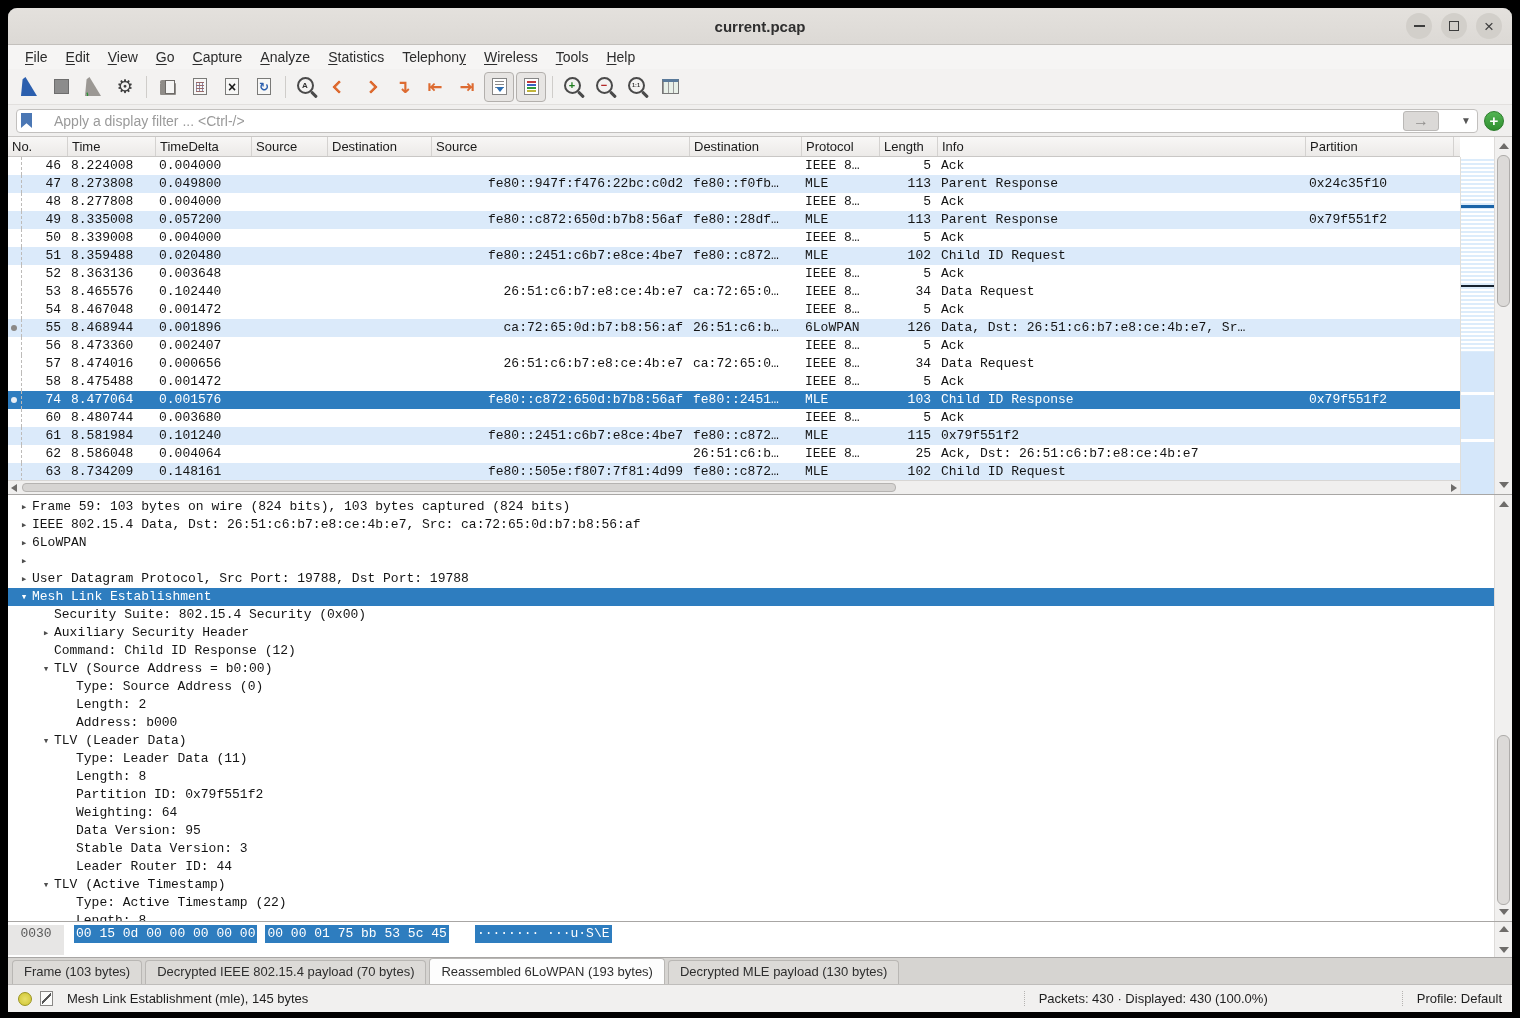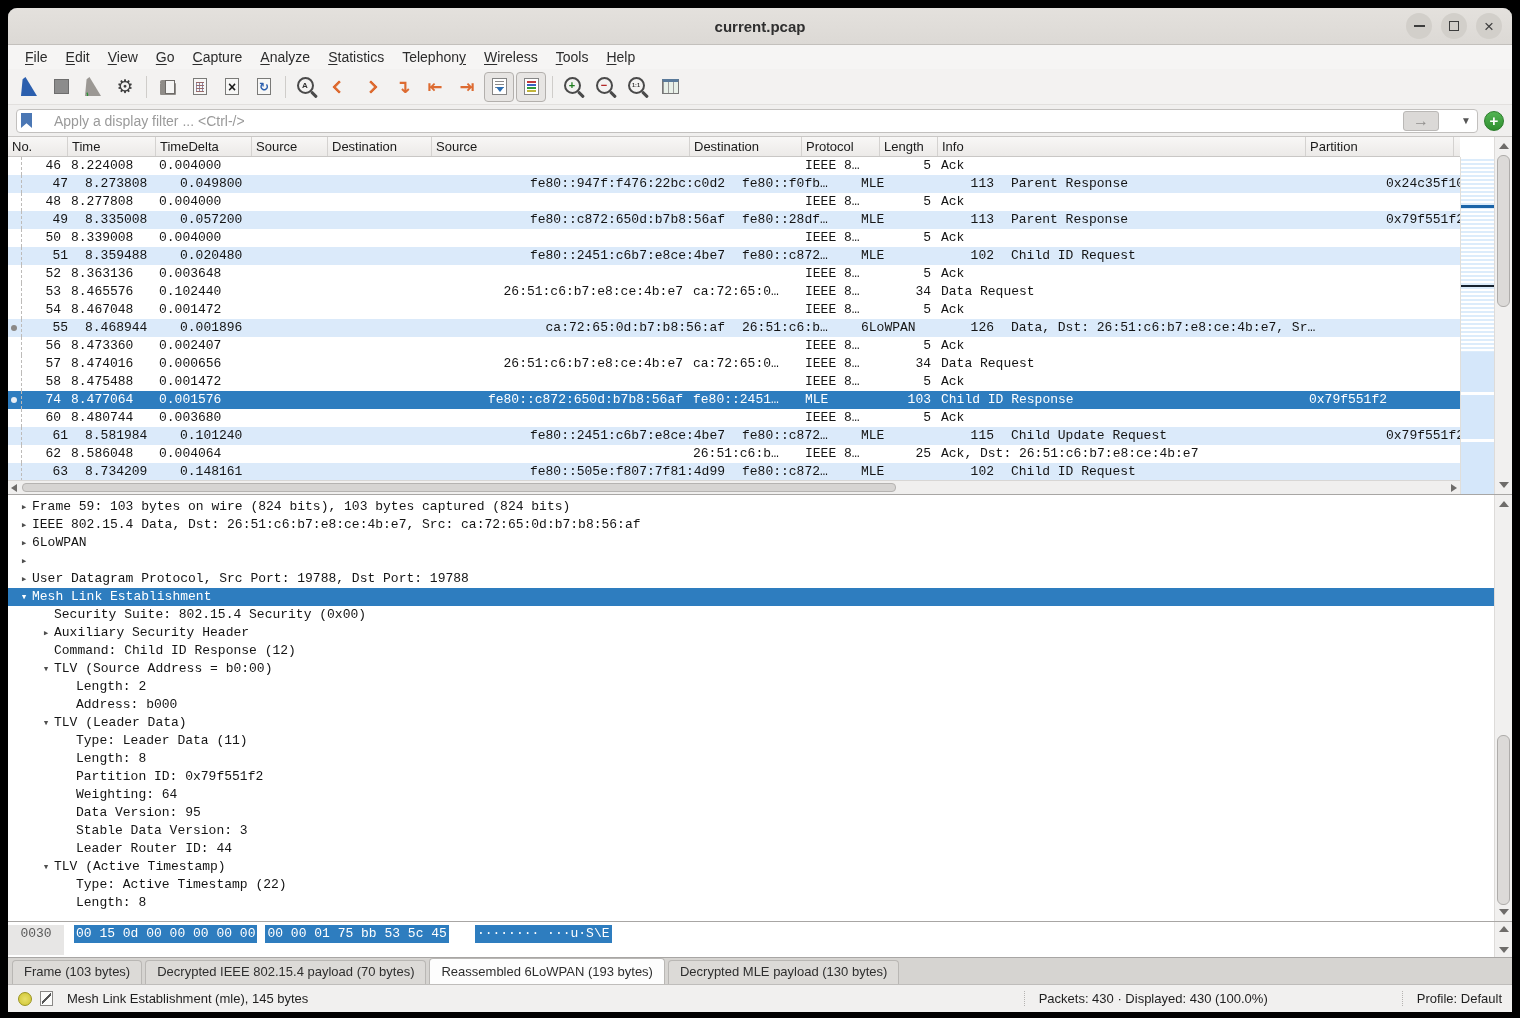--- a/index.html
+++ b/index.html
@@ -97,21 +97,21 @@
   
   .listregion { height:358px; background:#fff; display:flex; border-bottom:1px solid #a8a6a4; }
   .listmain { width:1452px; display:flex; flex-direction:column; }
   .phead { display:flex; height:20px; background:linear-gradient(#f8f7f6,#eceae8);
            border-bottom:1px solid #c9c7c5; font-size:13px; color:#1a1a1a; flex:none; }
   .phcell { border-right:1px solid #d4d2d0; padding:0 4px; line-height:19px; overflow:hidden;
             white-space:pre; flex:none; }
   .rows { height:324px; overflow:hidden; }
   .prow { display:flex; height:18px; line-height:18px;
           font-family:"Liberation Mono","DejaVu Sans Mono",monospace; font-size:13px; color:#141414; }
-  .prow.blue { background:var(--row-blue,#dbeafa);gap:7px; }
+  .prow.blue { background:var(--row-blue,#dbeafa); }
   .prow.selected { background:var(--selection-blue,#2e7dbf); color:#fff; }
   .gutter { width:14px; flex:none; border-right:1px dashed #bdbbb9; position:relative; }
   .gutter .dot { position:absolute; left:3px; top:6px; width:6px; height:6px; border-radius:50%;
                  background:#8b8987; }
   .prow.selected .gutter .dot { background:#e8eef5; }
   .pcell { flex:none; overflow:hidden; white-space:pre; padding:0 3px; }
   .pcell.r { text-align:right; padding-right:7px; }
   .hscroll { height:14px; background:#f0efee; border-top:1px solid #d8d6d4; position:relative; flex:none; }
   .hthumb { position:absolute; left:14px; top:2px; width:874px; height:9px; background:#d6d4d2;
             border:1px solid #b5b3b1; border-radius:4px; }
@@ -517,21 +517,20 @@
             <span class="gutter"></span>
             <span class="pcell r" style="width: 46px;">61</span>
             <span class="pcell" style="width: 88px;">8.581984</span>
             <span class="pcell" style="width: 96px;">0.101240</span>
             <span class="pcell" style="width: 76px;"></span>
             <span class="pcell" style="width: 104px;"></span>
             <span class="pcell r" style="width: 258px;">fe80::2451:c6b7:e8ce:4be7</span>
             <span class="pcell" style="width: 112px;">fe80::c872…</span>
             <span class="pcell" style="width: 78px;">MLE</span>
             <span class="pcell r" style="width: 58px;">115</span>
-            <span class="pcell" style="width: 368px;">Child Update Request</span>
             <span class="pcell" style="width: 148px;">0x79f551f2</span>
           </div>
           <div class="prow plain">
             <span class="gutter"></span>
             <span class="pcell r" style="width: 46px;">62</span>
             <span class="pcell" style="width: 88px;">8.586048</span>
             <span class="pcell" style="width: 96px;">0.004064</span>
             <span class="pcell" style="width: 76px;"></span>
             <span class="pcell" style="width: 104px;"></span>
             <span class="pcell r" style="width: 258px;"></span>
@@ -580,20 +579,21 @@
         <div class="dline" style="padding-left: 8px;"><span class="darrow">▸</span><span>Frame 59: 103 bytes on wire (824 bits), 103 bytes captured (824 bits)</span></div>
         <div class="dline" style="padding-left: 8px;"><span class="darrow">▸</span><span>IEEE 802.15.4 Data, Dst: 26:51:c6:b7:e8:ce:4b:e7, Src: ca:72:65:0d:b7:b8:56:af</span></div>
         <div class="dline" style="padding-left: 8px;"><span class="darrow">▸</span><span>6LoWPAN</span></div>
         <div class="dline" style="padding-left: 8px;"><span class="darrow">▸</span></div>
         <div class="dline" style="padding-left: 8px;"><span class="darrow">▸</span><span>User Datagram Protocol, Src Port: 19788, Dst Port: 19788</span></div>
         <div class="dline selected" style="padding-left: 8px;"><span class="darrow">▾</span><span>Mesh Link Establishment</span></div>
         <div class="dline" style="padding-left: 30px;"><span class="darrow"></span><span>Security Suite: 802.15.4 Security (0x00)</span></div>
         <div class="dline" style="padding-left: 30px;"><span class="darrow">▸</span><span>Auxiliary Security Header</span></div>
         <div class="dline" style="padding-left: 30px;"><span class="darrow"></span><span>Command: Child ID Response (12)</span></div>
         <div class="dline" style="padding-left: 30px;"><span class="darrow">▾</span><span>TLV (Source Address = b0:00)</span></div>
+        <div class="dline" style="padding-left: 52px;"><span class="darrow"></span><span>Type: Source Address (0)</span></div>
         <div class="dline" style="padding-left: 52px;"><span class="darrow"></span><span>Length: 2</span></div>
         <div class="dline" style="padding-left: 52px;"><span class="darrow"></span><span>Address: b000</span></div>
         <div class="dline" style="padding-left: 30px;"><span class="darrow">▾</span><span>TLV (Leader Data)</span></div>
         <div class="dline" style="padding-left: 52px;"><span class="darrow"></span><span>Type: Leader Data (11)</span></div>
         <div class="dline" style="padding-left: 52px;"><span class="darrow"></span><span>Length: 8</span></div>
         <div class="dline" style="padding-left: 52px;"><span class="darrow"></span><span>Partition ID: 0x79f551f2</span></div>
         <div class="dline" style="padding-left: 52px;"><span class="darrow"></span><span>Weighting: 64</span></div>
         <div class="dline" style="padding-left: 52px;"><span class="darrow"></span><span>Data Version: 95</span></div>
         <div class="dline" style="padding-left: 52px;"><span class="darrow"></span><span>Stable Data Version: 3</span></div>
         <div class="dline" style="padding-left: 52px;"><span class="darrow"></span><span>Leader Router ID: 44</span></div>

